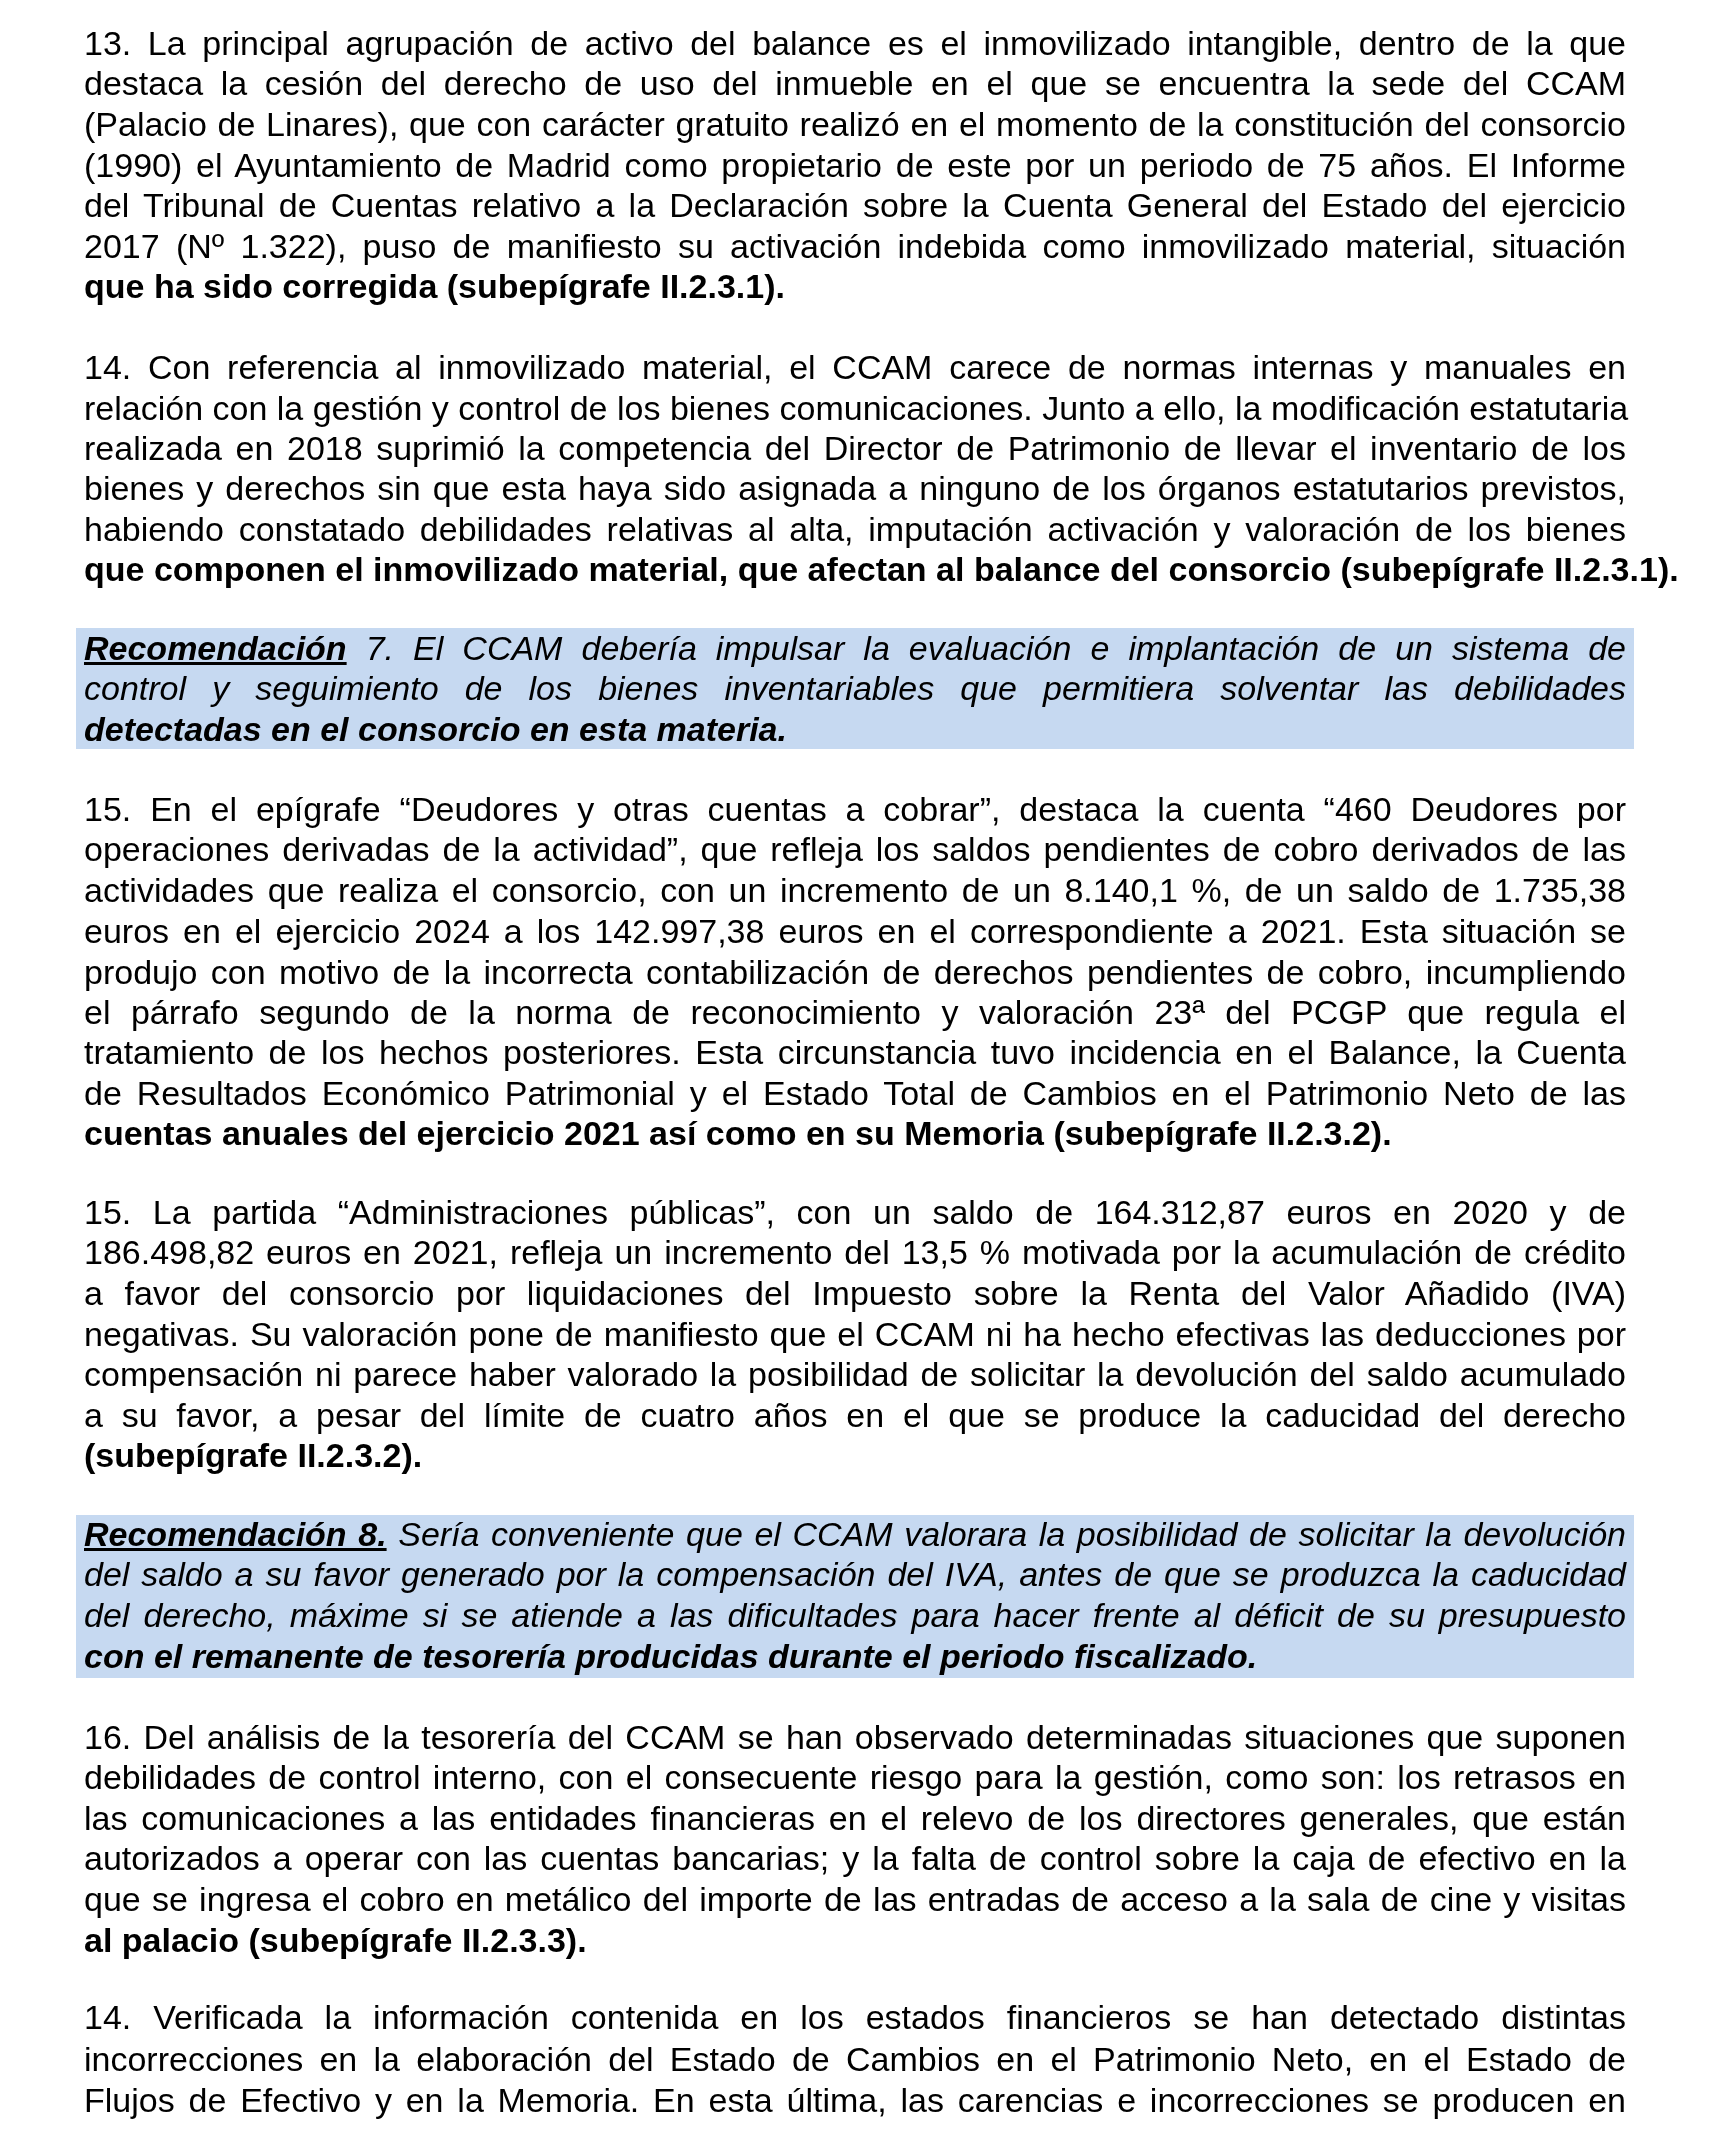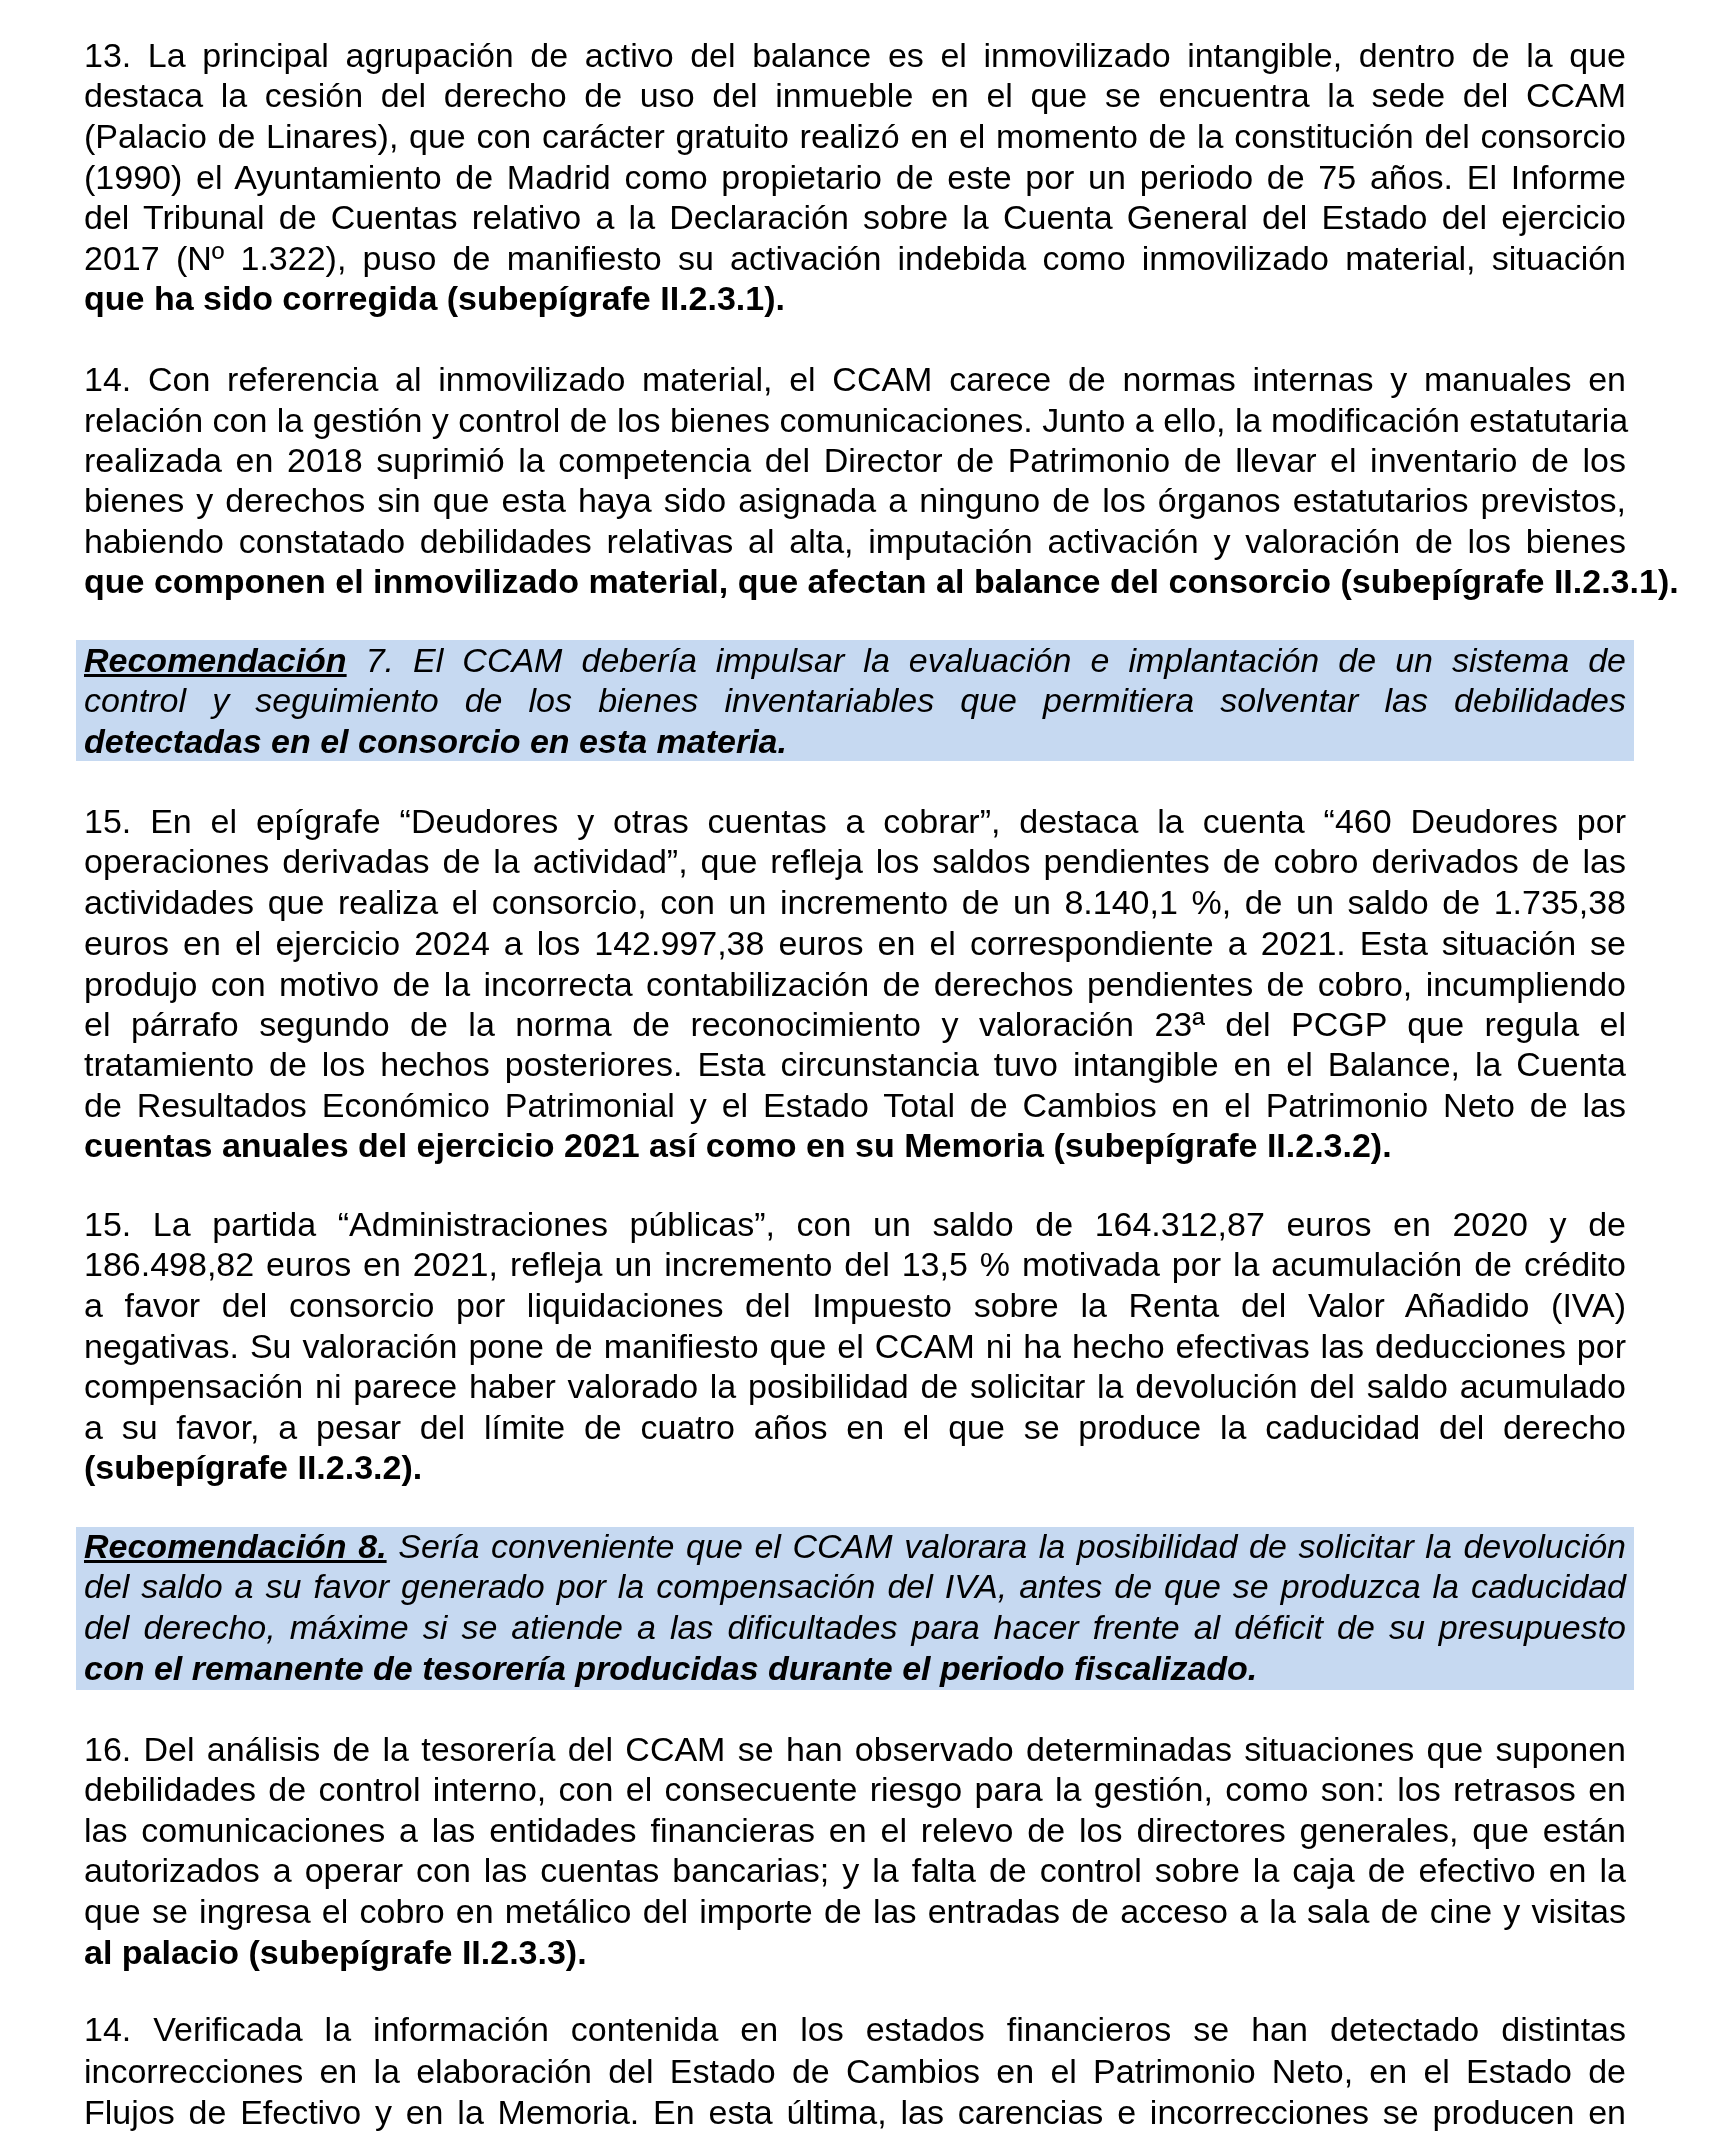--- a/index.html
+++ b/index.html
@@ -1,18 +1,18 @@
 <!DOCTYPE html>
 <html style="font-size:13px"><head>
 <meta charset="utf-8">
 <style>
   html, body { margin: 0; padding: 0; background: #ffffff; }
   body { width: 1711px; height: 2151px; position: relative; overflow: hidden;
          font-family: "Liberation Sans", sans-serif; color: #000; }
-  .page { position: absolute; left: 0; top: 15px; width: 1711px; height: 1654px; }
+  .page { position: absolute; left: 0; top: 3px; width: 1711px; height: 1654px; }
   .line { position: absolute; left: 84px; width: 1542px; height: 41px;
           font-size: 34px; line-height: 41px; white-space: nowrap;
           text-align: justify; text-align-last: justify; }
   .line.last { text-align-last: left; font-weight: bold; }
   .line.it { font-style: italic; }
   .b { font-weight: bold; font-style: italic; text-decoration: underline; }
   .hl { position: absolute; left: 76px; width: 1558px; background: #c6d9f1; }
 </style>
 </head>
 <body>
@@ -45,21 +45,21 @@
     <div class="line it last" style="top:706px">detectadas en el consorcio en esta materia.</div>
   </div>
 
   <div>
     <div class="line" style="top:786px">15.   En el epígrafe “Deudores y otras cuentas a cobrar”, destaca la cuenta “460 Deudores por</div>
     <div class="line" style="top:826px">operaciones derivadas de la actividad”, que refleja los saldos pendientes de cobro derivados de las</div>
     <div class="line" style="top:867px">actividades que realiza el consorcio, con un incremento de un 8.140,1 %, de un saldo de 1.735,38</div>
     <div class="line" style="top:908px">euros en el ejercicio 2024 a los 142.997,38 euros en el correspondiente a 2021. Esta situación se</div>
     <div class="line" style="top:949px">produjo con motivo de la incorrecta contabilización de derechos pendientes de cobro, incumpliendo</div>
     <div class="line" style="top:989px">el párrafo segundo de la norma de reconocimiento y valoración 23ª del PCGP que regula el</div>
-    <div class="line" style="top:1029px">tratamiento de los hechos posteriores. Esta circunstancia tuvo intangible en el Balance, la Cuenta</div>
+    <div class="line" style="top:1029px">tratamiento de los hechos posteriores. Esta circunstancia tuvo incidencia en el Balance, la Cuenta</div>
     <div class="line" style="top:1070px">de Resultados Económico Patrimonial y el Estado Total de Cambios en el Patrimonio Neto de las</div>
     <div class="line last" style="top:1110px">cuentas anuales del ejercicio 2021 así como en su Memoria (subepígrafe II.2.3.2).</div>
   </div>
 
   <div>
     <div class="line" style="top:1189px">15.  La partida “Administraciones públicas”, con un saldo de 164.312,87 euros en 2020 y de</div>
     <div class="line" style="top:1229px">186.498,82 euros en 2021, refleja un incremento del 13,5 % motivada por la acumulación de crédito</div>
     <div class="line" style="top:1270px">a favor del consorcio por liquidaciones del Impuesto sobre la Renta del Valor Añadido (IVA)</div>
     <div class="line" style="top:1311px">negativas. Su valoración pone de manifiesto que el CCAM ni ha hecho efectivas las deducciones por</div>
     <div class="line" style="top:1351px">compensación ni parece haber valorado la posibilidad de solicitar la devolución del saldo acumulado</div>

